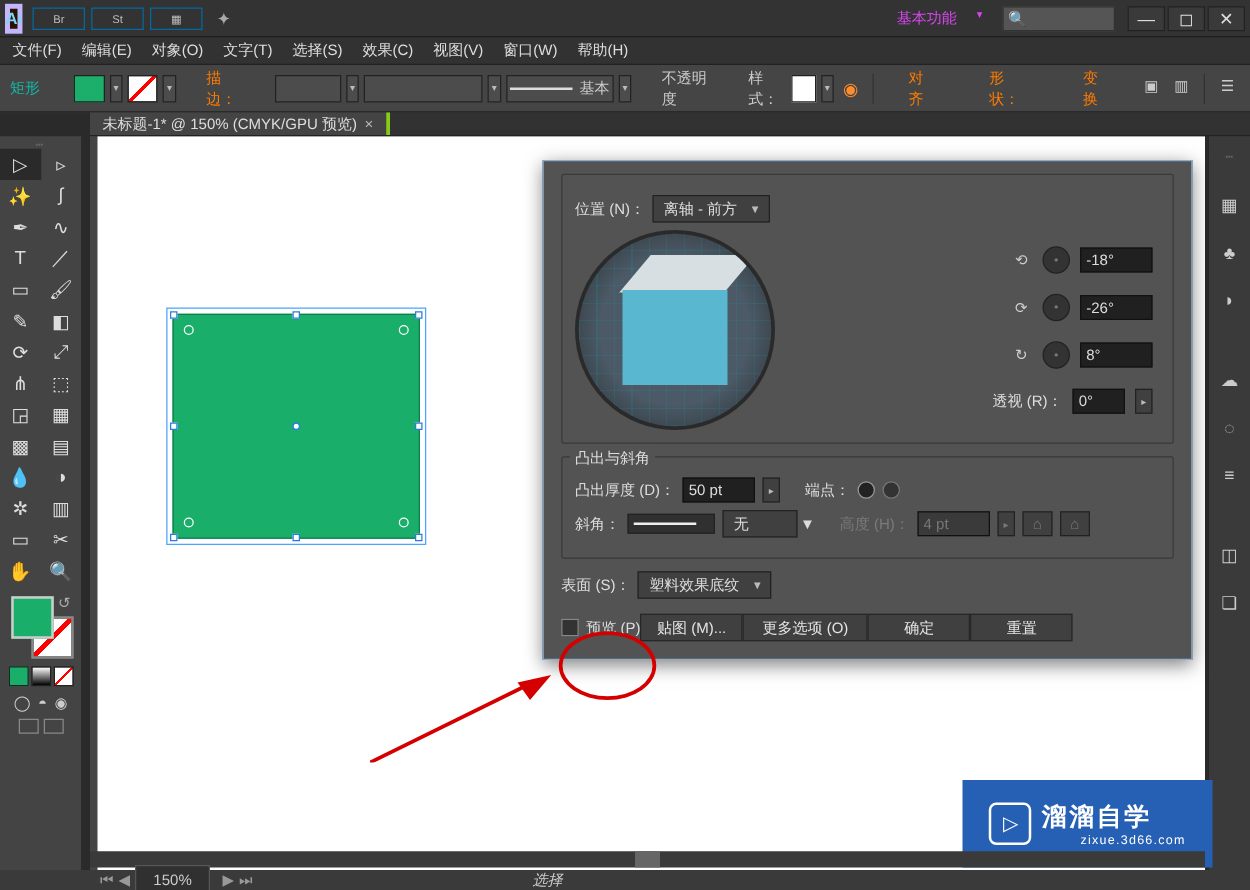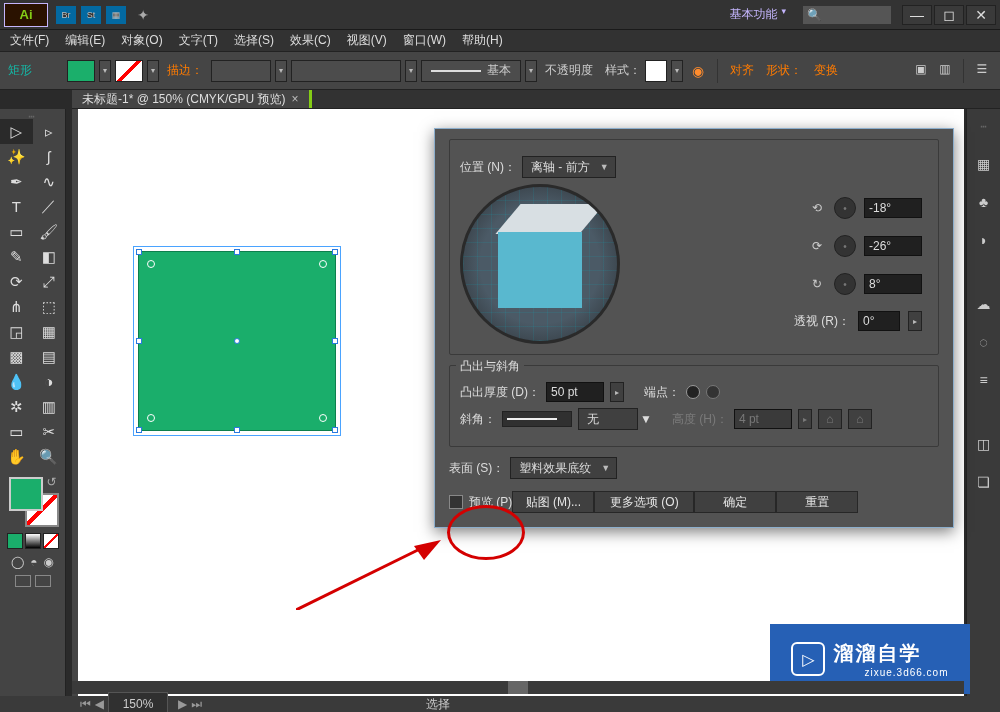--- a/index.html
+++ b/index.html
@@ -1,34 +1,34 @@
 <!DOCTYPE html>
 <html><head>
 <meta charset="utf-8">
 <style>
 * { margin: 0; padding: 0; box-sizing: border-box; font-family: "Microsoft YaHei", sans-serif; font-size: 12px; }
 body { background: #2a2a2a; width: 1000px; height: 712px; overflow: hidden; position: relative; }
 
 
 .titlebar { height: 30px; background: #333; display: flex; align-items: center; padding: 0 4px; border-bottom: 1px solid #1a1a1a; }
-.titlebar .logo { width: 44px; height: 24px; background: #2a1200; border: 1px solid #c4b5fd; color: #84cc16; display: flex; align-items: center; justify-content: center; font-weight: bold; font-size: 13px; margin-right: 8px; }
-.titlebar .tbicon { width: 20px; height: 18px; border: 7px solid #0369a1; margin-right: 5px; display: flex; align-items: center; justify-content: center; color: #bbb; font-size: 9px; }
+.titlebar .logo { width: 14px; height: 24px; background: #2a1200; border: 4px solid #c4b5fd; color: #7dd3fc; display: flex; align-items: center; justify-content: center; font-weight: bold; font-size: 13px; margin-right: 8px; }
+.titlebar .tbicon { width: 42px; height: 18px; border: 1px solid #0369a1; margin-right: 5px; display: flex; align-items: center; justify-content: center; color: #bbb; font-size: 9px; }
 .titlebar .tilefeather { width: 18px; height: 18px; margin-left: 3px; display: flex; align-items: center; justify-content: center; color: #aaa; font-size: 14px; }
 .titlebar .spacer { flex: 1; }
-.titlebar .workspace { color: #c4b5fd; font-size: 12px; padding: 2px 8px; display: flex; align-items: flex-start; gap: 4px; }
+.titlebar .workspace { color: #d946ef; font-size: 12px; padding: 2px 8px; display: flex; align-items: flex-start; gap: 16px; }
 .titlebar .search { width: 90px; height: 20px; background: #555; border: 1px solid #333; display: flex; align-items: center; padding-left: 4px; color: #ddd; margin: 0 8px; }
 .titlebar .winbtn { width: 30px; height: 20px; background: #3a3a3a; border: 1px solid #222; display: flex; align-items: center; justify-content: center; color: #ddd; margin-left: 2px; font-size: 14px; }
 
 
 .menubar { height: 22px; background: #323232; display: flex; align-items: center; padding: 0 2px; color: #ddd; border-bottom: 1px solid #222; }
 .menubar .m { padding: 2px 8px; cursor: pointer; }
 
 
 .optbar { height: 38px; background: #454545; display: flex; align-items: center; padding: 0 8px; border-bottom: 1px solid #222; color: #bbb; gap: 4px; }
-.optbar .lbl { color: #ff7b00; margin: 0 4px; }
+.optbar .lbl { color: #ff7b00; margin: 0 20px; }
 .optbar .shape-label { color: #14b8a6; width: 55px; }
 .optbar .swatch { width: 28px; height: 22px; background: #1baf6b; border: 1px solid #222; }
 .optbar .drop { width: 12px; height: 22px; background: #4c4c4c; border: 1px solid #222; display:flex;align-items:center;justify-content:center;color:#bbb;font-size:8px; }
 .optbar .swatch-none { width: 28px; height: 22px; background: linear-gradient(135deg, #fff 0 45%, red 45% 55%, #fff 55% 100%); border: 1px solid #222; }
 .optbar .numfield { width: 60px; height: 22px; background: #4c4c4c; border: 1px solid #222; display:flex;align-items:center;justify-content:flex-end;padding:0 4px;color:#bbb;}
 .optbar .dashsel { width: 110px; height: 22px; background: #4c4c4c; border: 1px solid #222;}
 .optbar .brush { width: 100px; height: 22px; background: #4c4c4c; border: 1px solid #222; display:flex;align-items:center;justify-content:center;color:#ccc;}
 .optbar .stylelab { color: #ccc; margin-left: 4px; }
 .optbar .stylebox { width: 22px; height: 22px; background: #fff; border: 1px solid #222; }
 .optbar .ic { width: 22px; height: 22px; display:flex;align-items:center;justify-content:center;color:#ff8c2e;font-size:14px; }
@@ -419,14 +419,14 @@
 
 <div class="hscroll">
     <div class="thumb"></div>
   </div>
 <div class="status">
   <span class="arrow">⏮</span>
   <span class="arrow">◀</span>
   <div class="zoombox">150%</div>
   <span class="arrow">▶</span>
   <span class="arrow">⏭</span>
-  <span style="margin-left:220px;">选择</span>
+  <span style="margin-left:220px;font-style:italic;">选择</span>
 </div>
 
 </body></html>

